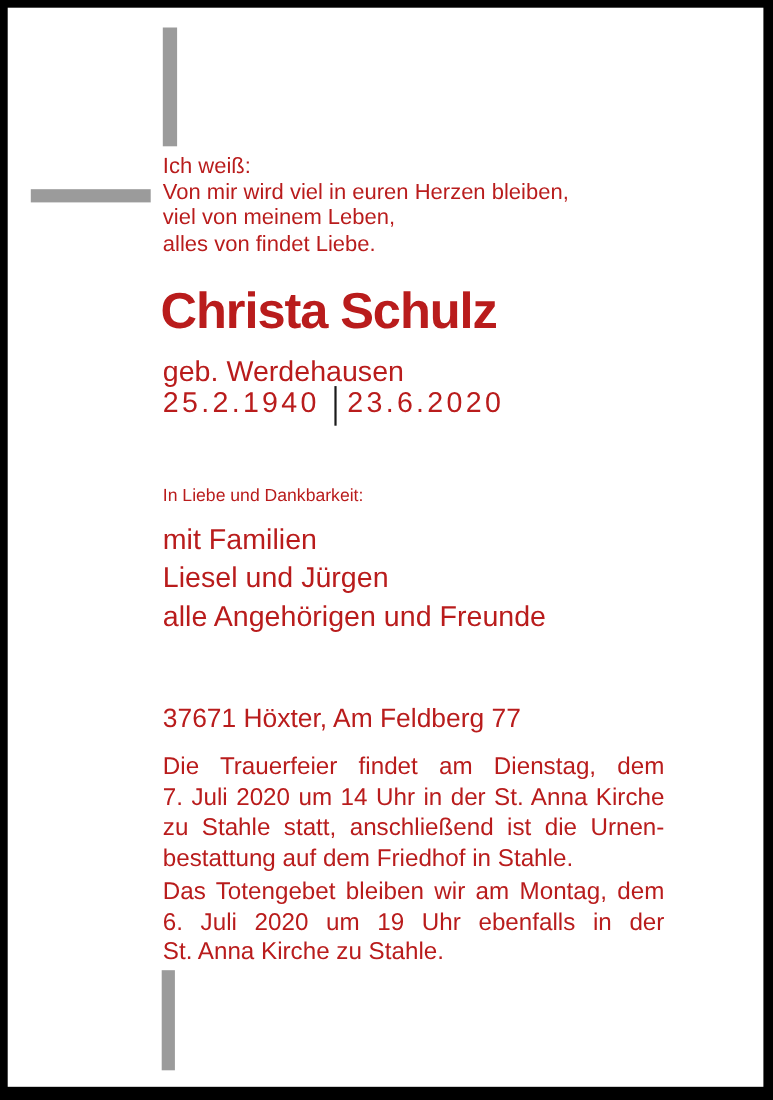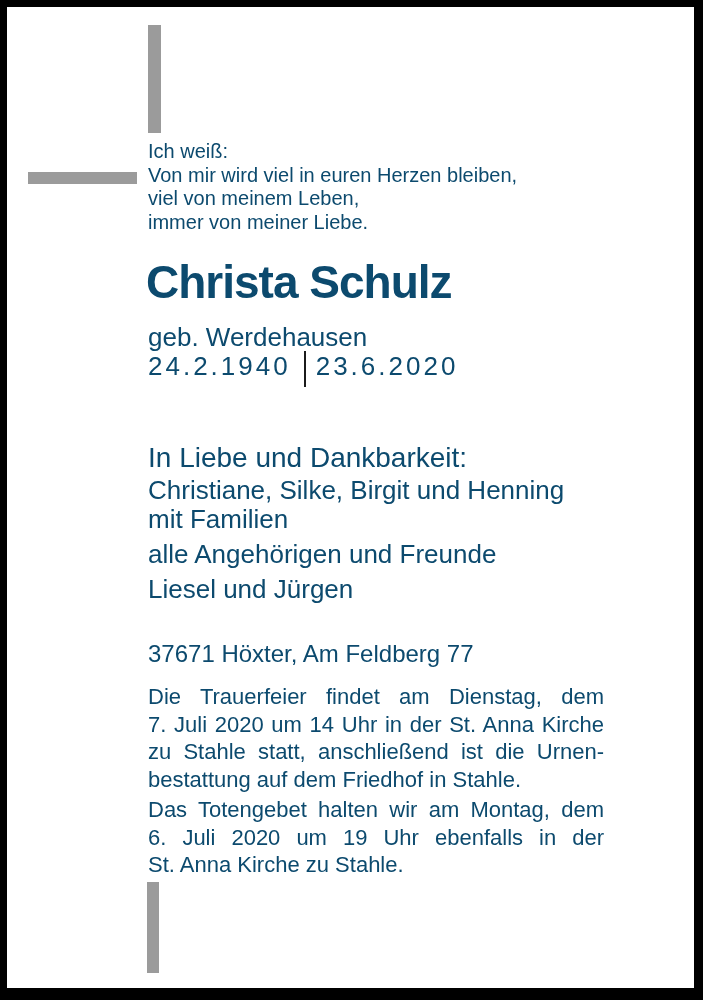--- a/index.html
+++ b/index.html
@@ -7,21 +7,21 @@
     padding: 0;
     background: #ffffff;
   }
   .page {
     position: relative;
     width: 703px;
     height: 1000px;
     background: #000000; 
     overflow: hidden;
     font-family: "Liberation Sans", "DejaVu Sans", sans-serif;
-    color: #0c4a6e;
+    color: #b91c1c;
   }
   .sheet {
     position: absolute;
     left: 7px;
     top: 7px;
     width: 687px;
     height: 981px;
     background: #ffffff;
   }
   
@@ -57,21 +57,21 @@
     margin: 0 10px 0 13px;
     vertical-align: middle;
     transform: translateY(1px);
   }
   .tribute {
     position: absolute; left: 141px; top: 390px;
     font-size: 26px;
   }
   .mourners-intro {
     position: absolute; left: 141px; top: 435px;
-    font-size: 28px;
+    font-size: 16px;
   }
   .mourners {
     position: absolute; left: 141px; top: 469px;
     font-size: 26px; line-height: 29px;
   }
   .mourner-line.gap { margin-top: 6px; }
   .address {
     position: absolute; left: 141px; top: 633px;
     font-size: 24px;
   }
@@ -91,51 +91,50 @@
   <div class="sheet">
 
     <div class="bar bar-vert-top"></div>
     <div class="bar bar-horiz-left"></div>
     <div class="bar bar-vert-bottom"></div>
 
     <div class="epigraph">
       <div>Ich weiß:</div>
       <div>Von mir wird viel in euren Herzen bleiben,</div>
       <div>viel von meinem Leben,</div>
-      <div>immer von meiner Liebe.</div>
+      <div>alles von findet Liebe.</div>
     </div>
 
     <h1 class="deceased-name">Christa Schulz</h1>
 
     <div class="maiden-name">geb. Werdehausen</div>
 
     <div class="life-dates">
-      <span>24.2.1940</span><span class="dates-sep"></span><span>23.6.2020</span>
+      <span>25.2.1940</span><span class="dates-sep"></span><span>23.6.2020</span>
     </div>
 
 
     <div class="mourners-intro">In Liebe und Dankbarkeit:</div>
 
     <div class="mourners">
-      <div class="mourner-line">Christiane, Silke, Birgit und Henning</div>
       <div class="mourner-line">mit Familien</div>
+      <div class="mourner-line gap">Liesel und Jürgen</div>
       <div class="mourner-line gap">alle Angehörigen und Freunde</div>
-      <div class="mourner-line gap">Liesel und Jürgen</div>
     </div>
 
     <div class="address">37671 Höxter, Am Feldberg 77</div>
 
     <div class="notices">
       <div class="notice">
         <div class="notice-line just">Die Trauerfeier findet am Dienstag, dem</div>
         <div class="notice-line just">7. Juli 2020 um 14 Uhr in der St. Anna Kirche</div>
         <div class="notice-line just">zu Stahle statt, anschließend ist die Urnen-</div>
         <div class="notice-line">bestattung auf dem Friedhof in Stahle.</div>
       </div>
       <div class="notice">
-        <div class="notice-line just">Das Totengebet halten wir am Montag, dem</div>
+        <div class="notice-line just">Das Totengebet bleiben wir am Montag, dem</div>
         <div class="notice-line just">6. Juli 2020 um 19 Uhr ebenfalls in der</div>
         <div class="notice-line">St. Anna Kirche zu Stahle.</div>
       </div>
     </div>
 
   </div>
 </div>
 
 </body></html>

